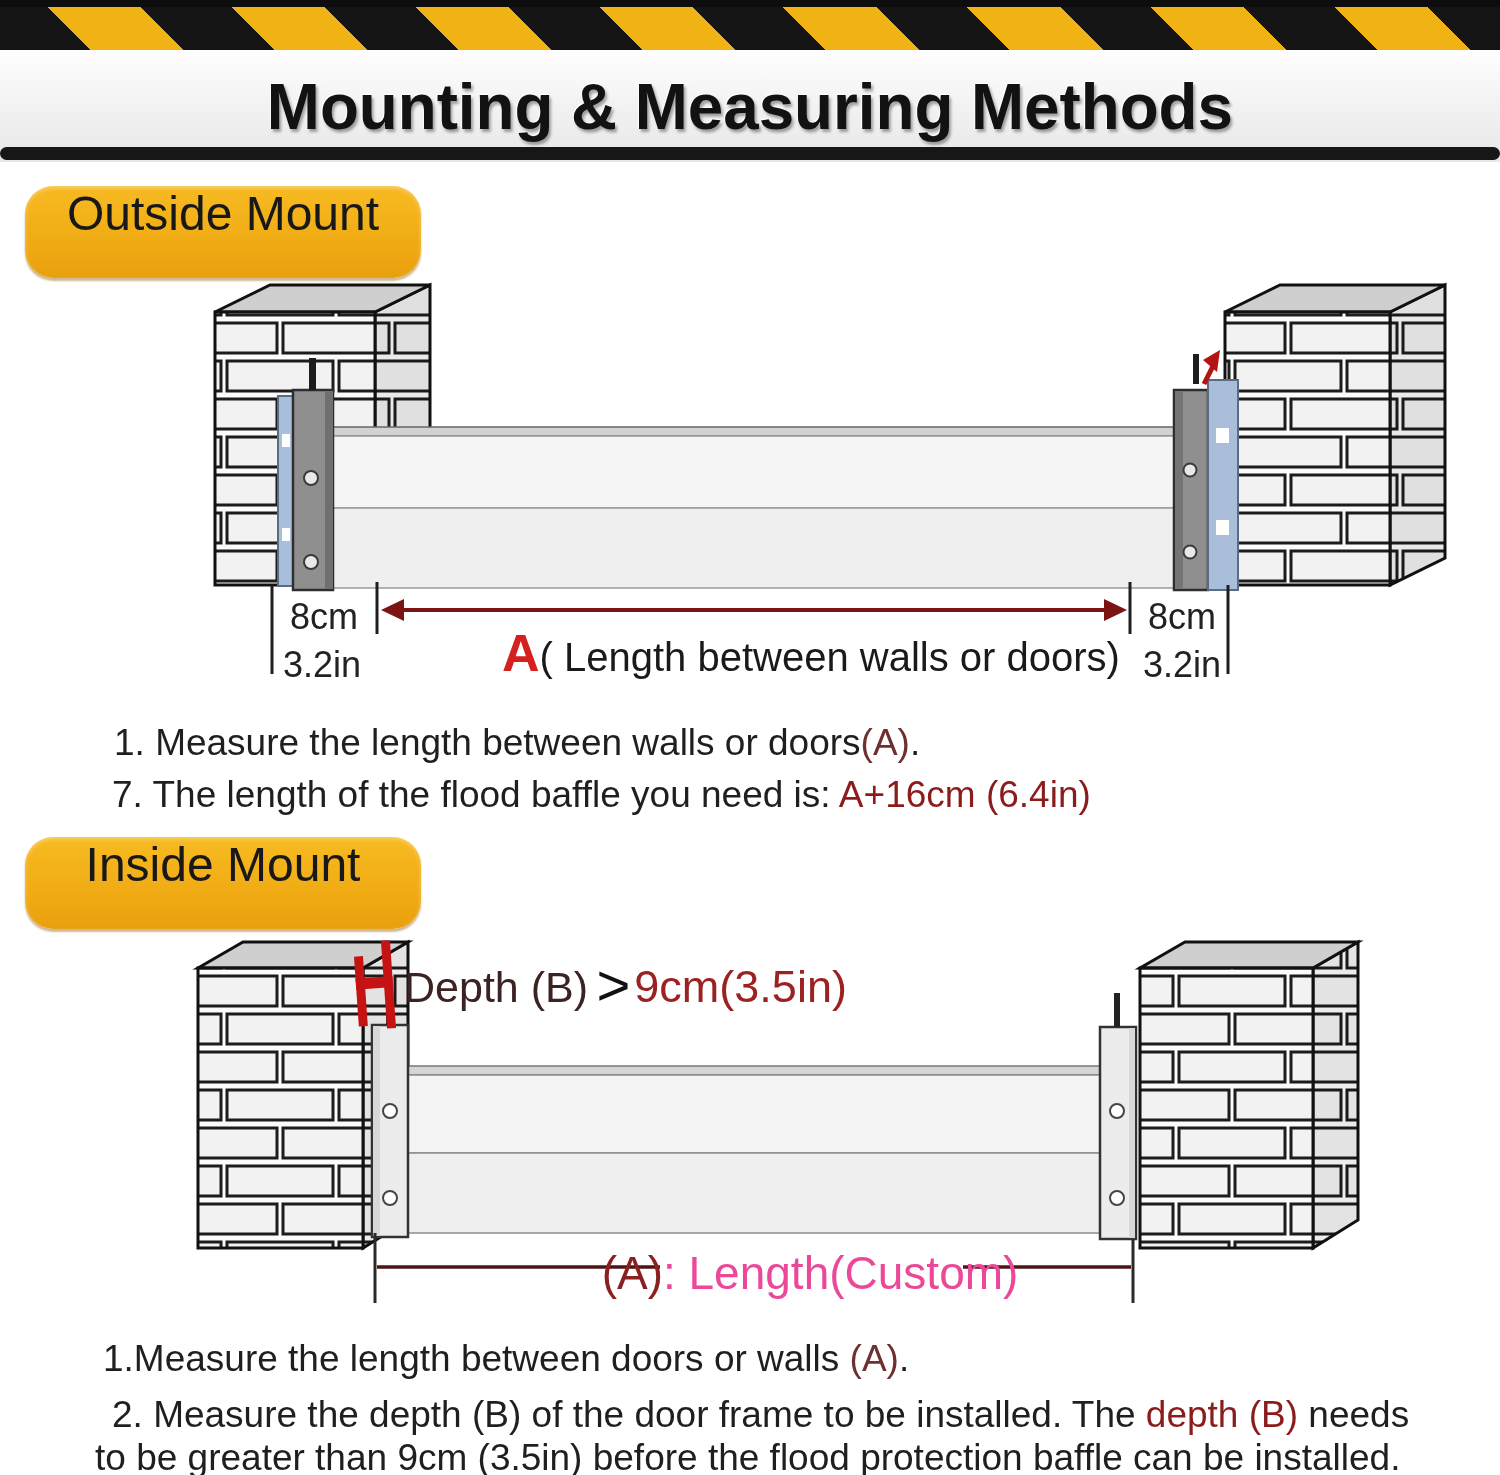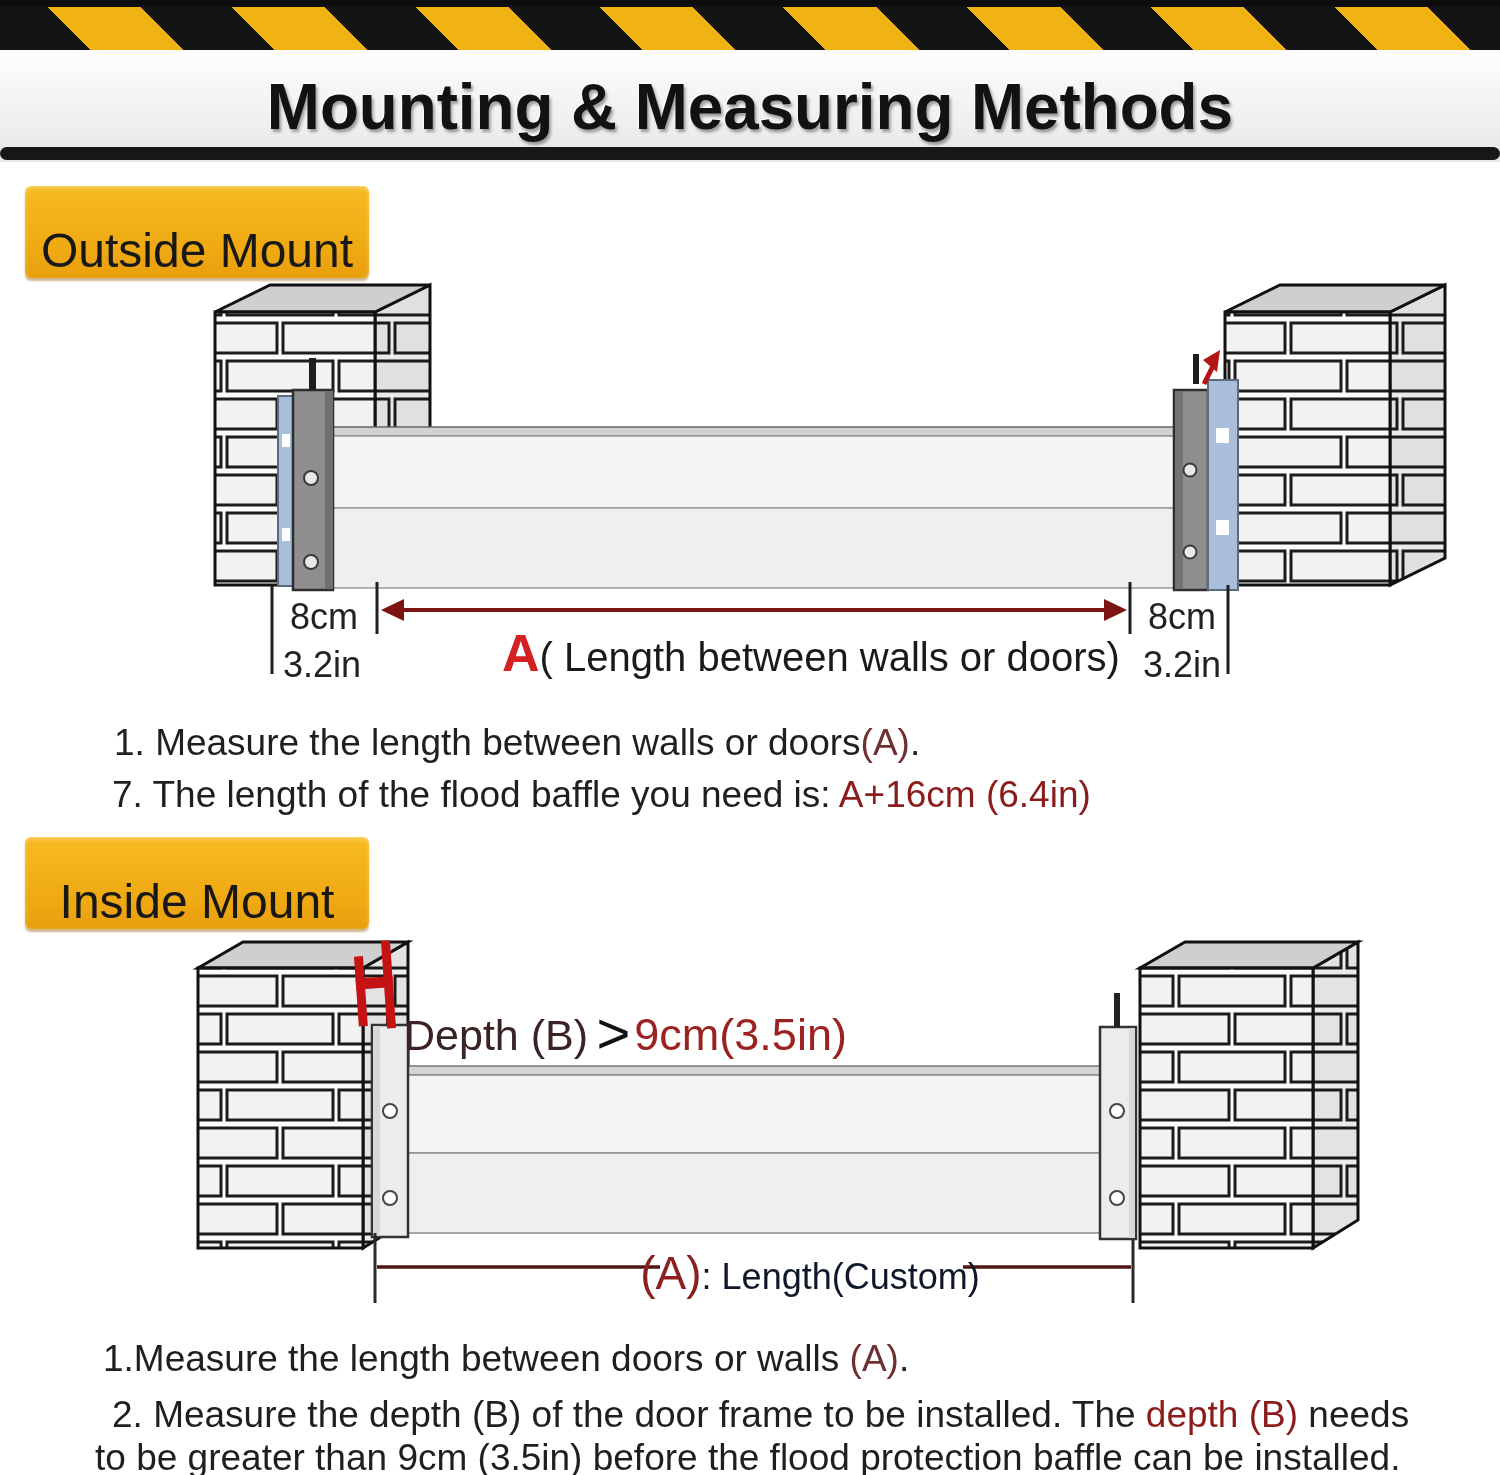--- a/index.html
+++ b/index.html
@@ -12,37 +12,37 @@
         background:repeating-linear-gradient(45deg,#141414 0 64px,#f1b313 64px 130px);}
   .tape-topbar{top:0;left:0;width:1500px;height:7px;background:#0d0d0d;}
   .title-band{top:50px;left:0;width:1500px;height:112px;
               background:linear-gradient(180deg,#fefefe 0%,#f1f1f1 55%,#e7e7e7 100%);
               display:flex;align-items:center;justify-content:center;}
   .page-title{font-size:65px;font-weight:700;color:#121212;letter-spacing:0px;
               transform:scaleX(.98);text-shadow:2px 3px 3px rgba(0,0,0,.35), -1px -1px 0 #fff;}
   .title-underline{top:147px;left:0;width:1500px;height:13px;background:#171717;border-radius:7px;}
 
   
-  .badge{width:344px;height:92px;border-radius:6px;display:flex;align-items:flex-end;justify-content:center;
+  .badge{width:396px;height:92px;border-radius:28px;display:flex;align-items:flex-start;justify-content:center;
          background:linear-gradient(180deg,#f7ba22 0%,#efa912 70%,#e89f0e 100%);
          box-shadow:0 3px 2px rgba(150,100,10,.45), inset 0 2px 4px rgba(255,255,255,.35);}
   .badge span{font-size:48px;color:#181818;}
 
   
   .dim-num{font-size:36px;color:#222;text-align:center;}
   .a-line{white-space:nowrap;}
   .a-letter{font-size:52px;font-weight:700;color:#d42020;}
   .a-caption{font-size:40px;color:#1a1a1a;margin-top:36px;}
   .depth-note{white-space:nowrap;}
   .depth-label{font-size:43px;color:#3b2323;}
   .depth-gt{font-size:58px;font-weight:300;color:#111;position:relative;top:3px;margin:0 4px;}
   .depth-value{font-size:45px;color:#9c2121;}
   .inside-dim{width:720px;text-align:center;white-space:nowrap;}
   .inside-dim .mark{font-size:46px;color:#8b2020;}
-  .inside-dim .cap{font-size:36px;color:#0f172a;}
+  .inside-dim .cap{font-size:46px;color:#ec4899;}
 
   
   .step{font-size:37px;color:#1f1f1f;white-space:nowrap;}
   .step .marker{color:#6e3030;}
   .step .hl{color:#8b1c1c;}
 </style>
 </head>
 <body>
 
 <div class="page">
@@ -205,21 +205,21 @@
     </g>
 
     <g>
       <line x1="375" y1="298" x2="375" y2="368" stroke="#2a2a2a" stroke-width="3"></line>
       <line x1="1133" y1="305" x2="1133" y2="368" stroke="#2a2a2a" stroke-width="3"></line>
       <line x1="377" y1="332" x2="660" y2="332" stroke="#4d1515" stroke-width="3.5"></line>
       <line x1="963" y1="332" x2="1131" y2="332" stroke="#4d1515" stroke-width="3.5"></line>
     </g>
   </svg>
 
-  <div class="abs depth-note" style="left:404px;top:996px;">
+  <div class="abs depth-note" style="left:404px;top:948px;">
     <span class="depth-label">Depth (B)</span>
     <span class="depth-gt">&gt;</span><span class="depth-value">9cm(3.5in)</span>
   </div>
 
   <div class="abs inside-dim" style="left:450px;top:1246px;">
     <span class="mark">(A)</span><span class="cap">: Length(Custom)</span>
   </div>
 
   <div class="abs step" style="left:103px;top:1338px;">
     <span>1.Measure the length between doors or walls </span><span class="marker">(A)</span><span>.</span>

